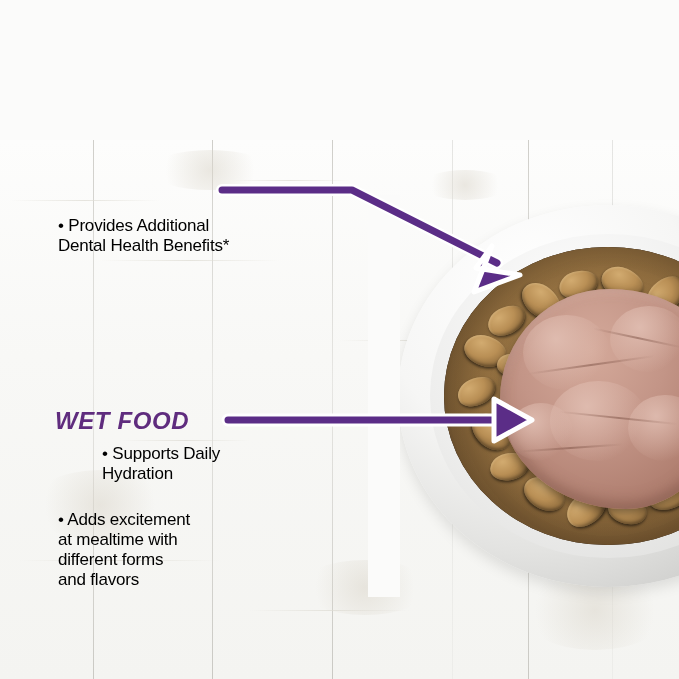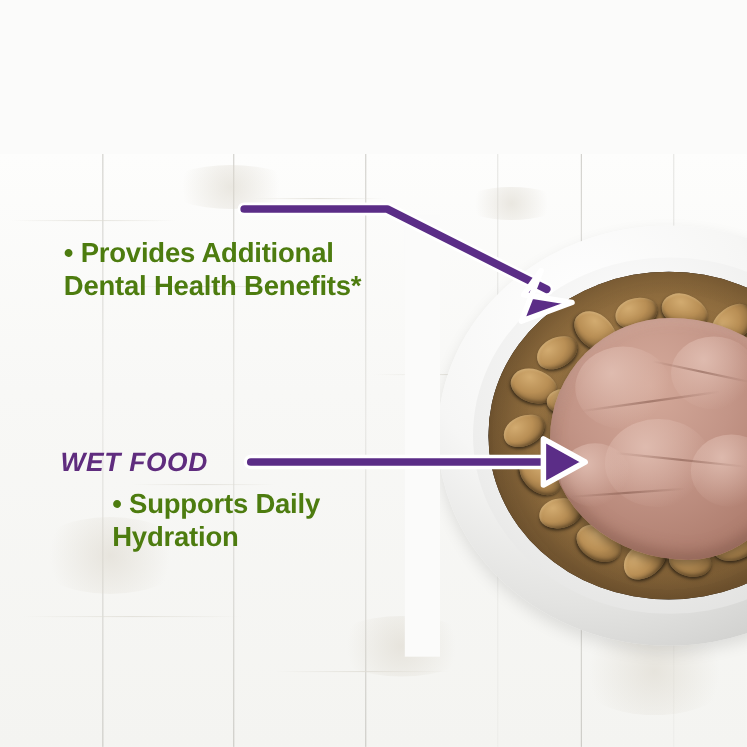--- a/index.html
+++ b/index.html
@@ -82,23 +82,23 @@
   .section-title {
     position: absolute;
     color: #5f2c7e;
     font-size: 24px;
     font-weight: bold;
     letter-spacing: .6px;
     white-space: nowrap;
   }
   .bullet-block {
     position: absolute;
-    color: #4d7c0f;
-    font-size: 25px;
-    font-weight: bold;
+    color: #000000;
+    font-size: 17px;
+    font-weight: normal;
     line-height: 1.18;
     letter-spacing: -.2px;
   }
 
   
   .footnote {
     position: absolute;
     color: #20233f;
     font-size: 11.5px;
     line-height: 1.32;
@@ -283,15 +283,19 @@
 
   <div class="bullet-block" style="left:58px; top:216px; white-space:pre-line;">• Provides Additional
 Dental Health Benefits*</div>
 
 
   <div class="section-title" style="left:55px; top:407px;font-style:italic;">WET FOOD</div>
 
   <div class="bullet-block" style="left:58px; top:444px; white-space:pre-line;margin-left:44px;">• Supports Daily
 Hydration</div>
 
+  <div class="bullet-block" style="left:58px; top:510px; white-space:pre-line;">• Adds excitement
+at mealtime with
+different forms
+and flavors</div>
 
 
 </div>
 
 </body></html>

